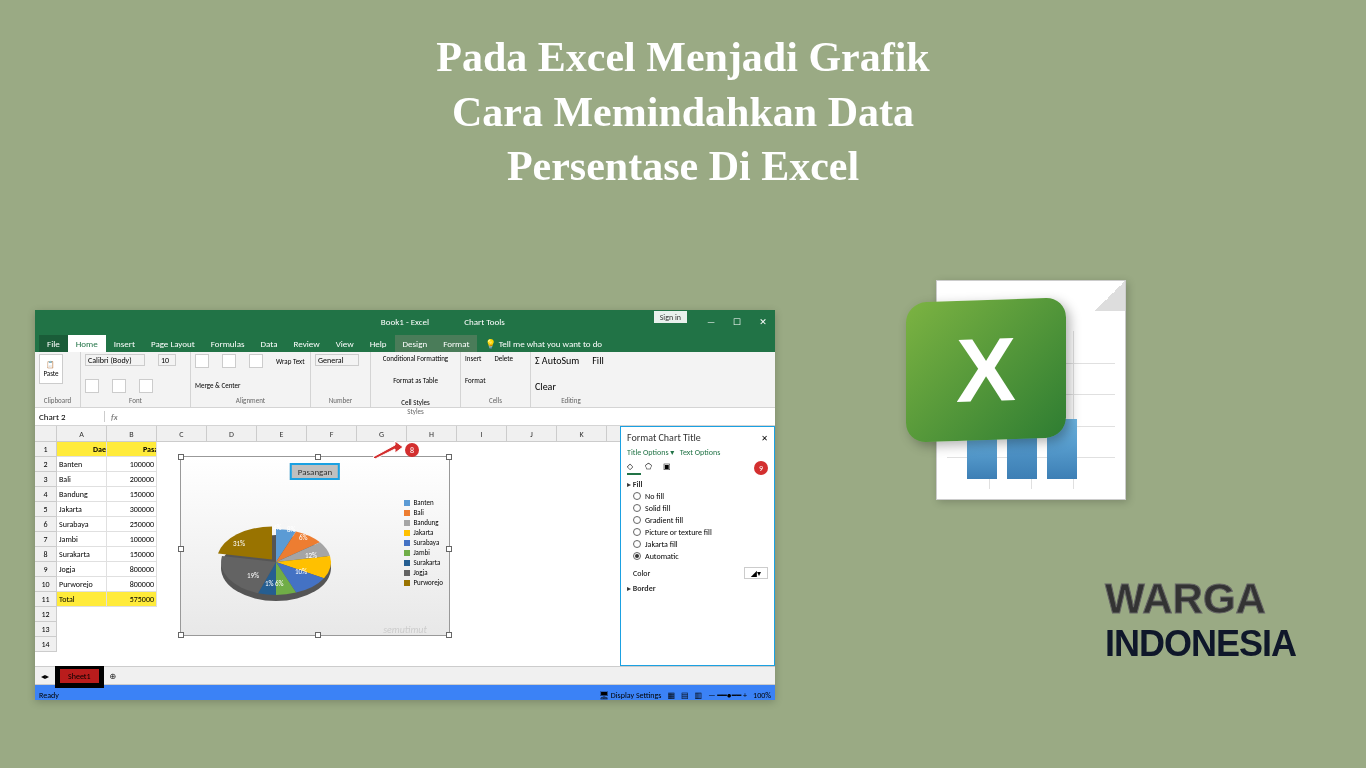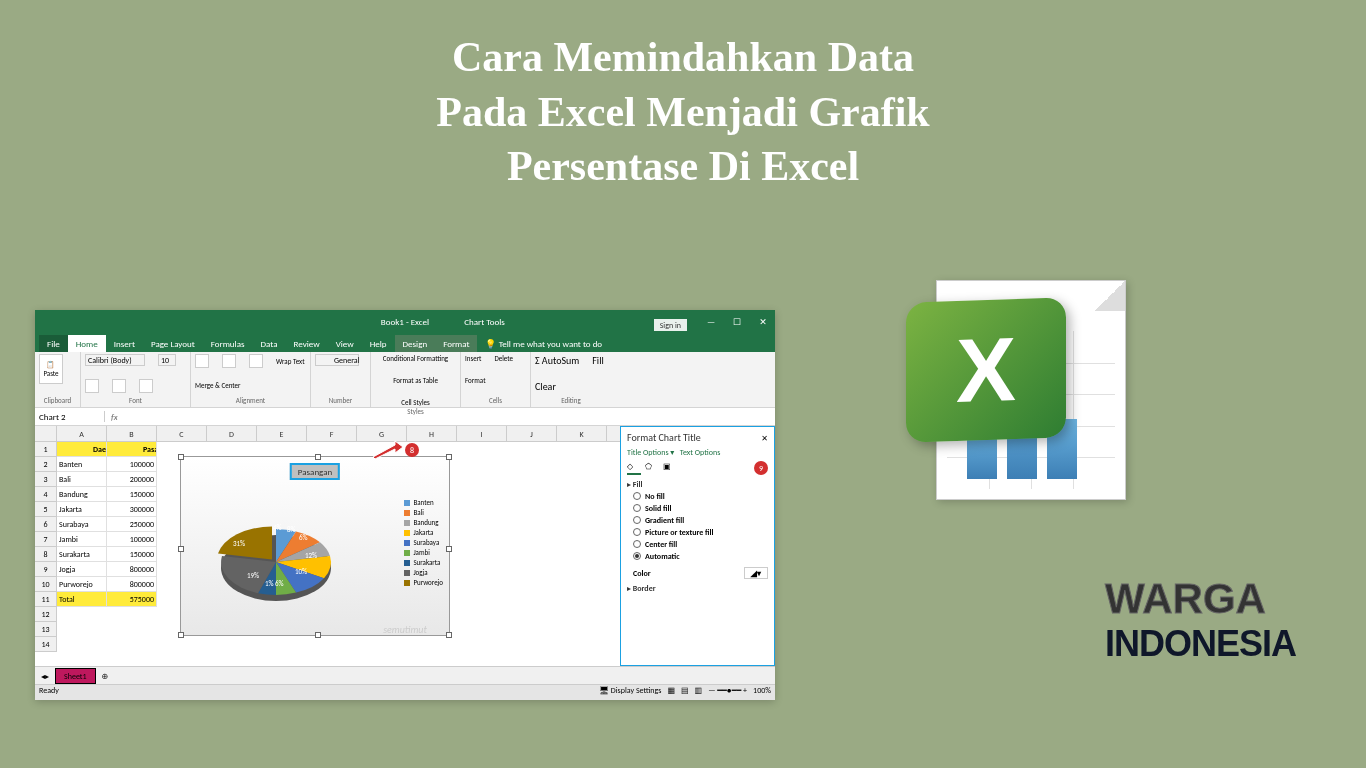--- a/index.html
+++ b/index.html
@@ -2,21 +2,21 @@
 <html><head>
 <meta charset="utf-8">
 <style>
 * { box-sizing: border-box; margin: 0; padding: 0; }
 body { font-family: Calibri, Arial, sans-serif; background: #9aaa84; width: 1366px; height: 768px; position: relative; overflow: hidden; }
 .title-banner { position: absolute; top: 30px; left: 0; right: 0; text-align: center; color: #fff; font-family: Georgia, 'Times New Roman', serif; font-weight: bold; font-size: 42px; line-height: 1.3; }
 .excel-window { position: absolute; left: 35px; top: 310px; width: 740px; background: #fff; font-size: 9px; box-shadow: 0 2px 8px rgba(0,0,0,0.2); }
 .titlebar { background: #217346; height: 22px; display: flex; align-items: center; position: relative; }
 .titlebar .wintitle { position: absolute; left: 50%; transform: translateX(-50%); color: #fff; font-size: 9px; }
 .titlebar .chart-tools { position: absolute; left: 58%; color: #fff; font-size: 9px; }
-.titlebar .right { position: absolute; right: 0; display: flex; gap: 2px; align-items: flex-end; }
+.titlebar .right { position: absolute; right: 0; display: flex; gap: 2px; align-items: flex-start; }
 .signin { background: rgba(255,255,255,0.9); color: #333; padding: 1px 6px; font-size: 8px; margin-right: 10px; }
 .winbtn { width: 24px; height: 20px; color: #fff; display: flex; align-items: center; justify-content: center; font-size: 9px; }
 .ribbon-tabs { background: #217346; height: 20px; display: flex; align-items: flex-end; padding-left: 4px; }
 .rtab { padding: 3px 8px; color: #fff; font-size: 9px; cursor: pointer; }
 .rtab.file { background: #1a5c38; }
 .rtab.active { background: #fff; color: #217346; }
 .rtab.context { background: #4a7c59; margin-top: 32px; }
 .ribbon { background: #f3f3f3; height: 56px; border-bottom: 1px solid #d4d4d4; display: flex; font-size: 8px; }
 .rgroup { border-right: 1px solid #d4d4d4; padding: 2px 4px; display: flex; flex-direction: column; justify-content: space-between; position: relative; }
 .rgroup-label { text-align: center; color: #666; font-size: 7px; }
@@ -50,46 +50,46 @@
 .legend-item { display: flex; align-items: center; margin: 1px 0; }
 .legend-sw { width: 6px; height: 6px; margin-right: 3px; }
 .format-pane { position: absolute; right: 0; top: 0; width: 155px; height: 100%; background: #fff; border-left: 1px solid #ccc; padding: 4px 6px; font-size: 8px; border: 1px solid #1ba1e2; }
 .fp-title { font-size: 10px; color: #333; font-weight: normal; }
 .fp-tabs { font-size: 8px; color: #217346; margin: 3px 0; }
 .fp-icons { display: flex; gap: 4px; margin: 4px 0; }
 .fp-icon { width: 14px; height: 14px; border-bottom: 2px solid transparent; }
 .fp-icon.active { border-bottom-color: #217346; }
 .callout-9 { background: #d32f2f; color: #fff; width: 14px; height: 14px; border-radius: 50%; display: inline-flex; align-items: center; justify-content: center; font-size: 8px; margin-left: auto; }
 .fp-section { font-size: 8px; color: #333; margin-top: 4px; }
-.fp-opt { display: flex; align-items: center; gap: 4px; margin: 2px 0; padding-left: 6px; font-weight: bold; }
+.fp-opt { display: flex; align-items: center; gap: 4px; margin: 2px 0; padding-left: 6px; }
 .radio { width: 8px; height: 8px; border: 1px solid #666; border-radius: 50%; }
 .radio.sel::after { content: ''; display: block; width: 4px; height: 4px; background: #333; border-radius: 50%; margin: 1px; }
 .sheet-tabs { height: 18px; border-top: 1px solid #ccc; display: flex; align-items: center; background: #f0f0f0; font-size: 8px; }
-.stab { padding: 2px 8px; background: #be185d; border: 1px solid #000000; }
+.stab { padding: 2px 8px; background: #b91c1c; border: 5px solid #000000; }
 .watermark { position: absolute; bottom: 30px; left: 50%; transform: translateX(-50%); font-size: 10px; color: #ccc; font-style: italic; }
-.statusbar { height: 16px; background: #e5e5e5; border-top: 1px solid #ccc; display: flex; align-items: flex-start; font-size: 8px; padding: 0 4px; justify-content: space-between; }
+.statusbar { height: 16px; background: #3b82f6; border-top: 1px solid #ccc; display: flex; align-items: flex-end; font-size: 8px; padding: 0 4px; justify-content: space-between; }
 .excel-logo { position: absolute; right: 260px; top: 270px; width: 260px; height: 240px; }
 .logo-main { position: absolute; left: 60px; top: 30px; width: 160px; height: 140px; border-radius: 20px; background: linear-gradient(135deg, #7cb342, #2e7d32); transform: skewY(-2deg); box-shadow: 4px 4px 12px rgba(0,0,0,0.3); display: flex; align-items: center; justify-content: center; }
 .logo-x { font-size: 90px; font-weight: bold; color: #fff; font-family: Arial; }
 .logo-sheet { position: absolute; right: -20px; top: 10px; width: 190px; height: 220px; background: #fff; border: 1px solid #ccc; box-shadow: 2px 2px 8px rgba(0,0,0,0.2); }
 .logo-sheet::before { content: ''; position: absolute; right: 0; top: 0; width: 30px; height: 30px; background: linear-gradient(135deg, #fff 50%, #ddd 50%); }
 .logo-chart { position: absolute; bottom: 20px; left: 30px; display: flex; gap: 10px; align-items: flex-end; }
 .logo-bar { width: 30px; background: linear-gradient(#6bb3e0, #3d7fb5); }
 .logo-grid { position: absolute; top: 50px; left: 10px; right: 10px; bottom: 10px; }
 .logo-gline { position: absolute; background: #e0e0e0; }
 .brand { position: absolute; right: 70px; bottom: 103px; text-align: left; }
 .brand-warga { font-family: Arial Black, sans-serif; font-size: 42px; font-weight: 900; color: #333; -webkit-text-stroke: 1px #666; letter-spacing: 0; }
 .brand-indo { font-family: Arial Black, sans-serif; font-size: 36px; font-weight: 900; color: #0f172a; letter-spacing: -1px; }
 </style>
 </head>
 <body>
 
 <div class="title-banner">
+  <div>Pada Excel Menjadi Grafik</div>
   <div>Cara Memindahkan Data</div>
-  <div>Pada Excel Menjadi Grafik</div>
   <div>Persentase Di Excel</div>
 </div>
 
 <div class="excel-window">
   <div class="titlebar">
     <span class="wintitle">Book1 - Excel</span>
     <span class="chart-tools">Chart Tools</span>
     <div class="right">
       <span class="signin">Sign in</span>
       <span class="winbtn">—</span>
@@ -131,21 +131,21 @@
         <span class="rbtn"></span>
         <span class="rbtn"></span>
         <span class="rbtn"></span>
         <span style="font-size:7px">Wrap Text</span>
         <span style="font-size:7px">Merge &amp; Center</span>
       </div>
       <div class="rgroup-label">Alignment</div>
     </div>
     <div class="rgroup" style="width:60px">
       <div class="rgroup-content">
-          <span style="border:1px solid #ccc;padding:0 18px;width:44px">General</span>
+          <span style="border:1px solid #ccc;padding:0 2px;width:44px">General</span>
         </div>
       <div class="rgroup-label">Number</div>
     </div>
     <div class="rgroup" style="width:90px">
       <div class="rgroup-content" style="flex-direction:column;font-size:7px">
         <span>Conditional Formatting</span>
         <span>Format as Table</span>
         <span>Cell Styles</span>
       </div>
       <div class="rgroup-label">Styles</div>
@@ -360,21 +360,21 @@
       <div class="fp-opt">
           <span class="radio"></span>
           <span>Gradient fill</span>
         </div>
       <div class="fp-opt">
           <span class="radio"></span>
           <span>Picture or texture fill</span>
         </div>
       <div class="fp-opt">
           <span class="radio"></span>
-          <span>Center fill</span>
+          <span>Jakarta fill</span>
         </div>
       <div class="fp-opt">
           <span class="radio sel"></span>
           <span>Automatic</span>
         </div>
       <div class="fp-opt" style="margin-top:6px">
           <span>Color</span>
           <span style="margin-left:auto;border:1px solid #ccc;padding:0 6px">◢▾</span>
         </div>
       <div class="fp-section">▸ <b>Border</b></div>

